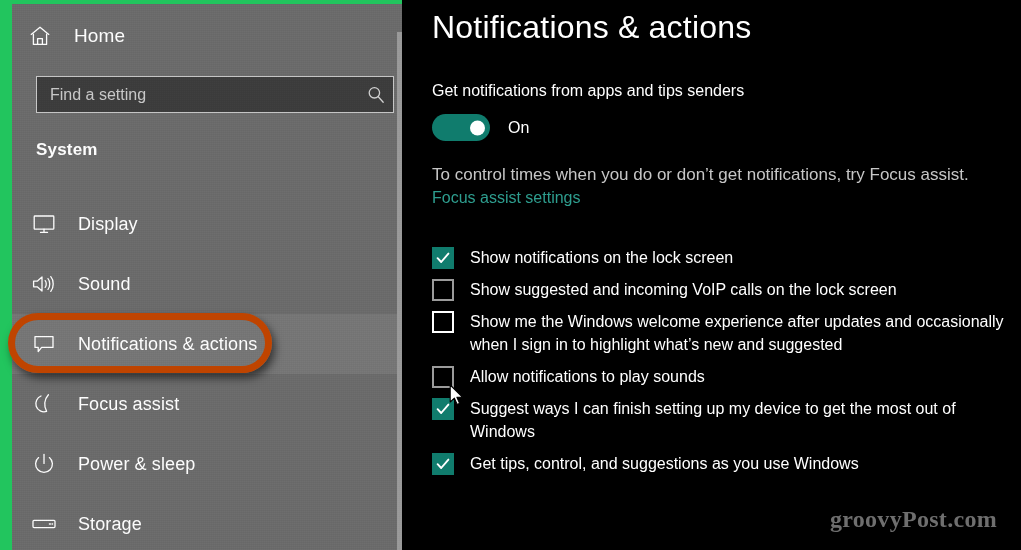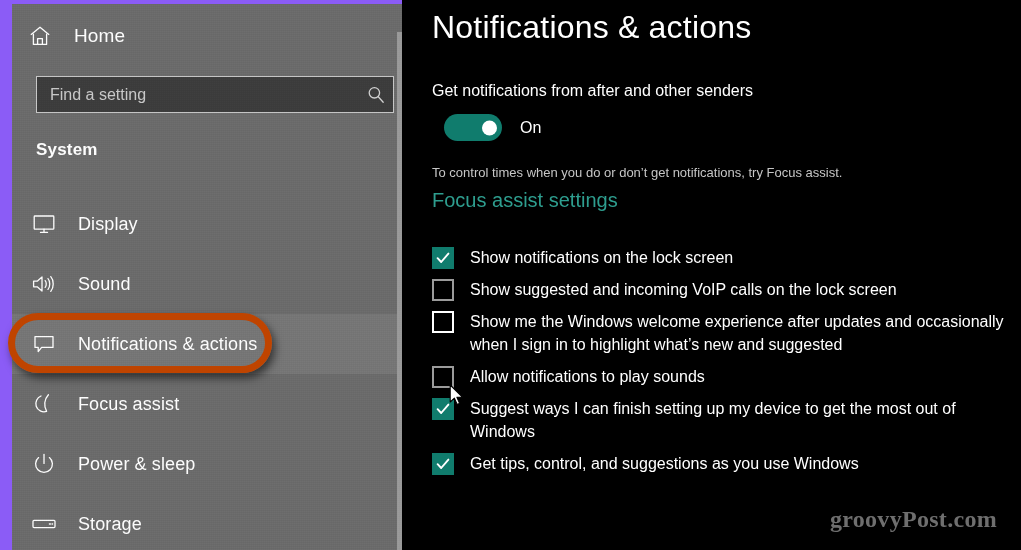--- a/index.html
+++ b/index.html
@@ -9,21 +9,21 @@
     height: 550px;
     background: #000000;
     overflow: hidden;
     font-family: "Liberation Sans", sans-serif;
   }
 
   #app {
     position: relative;
     width: 1021px;
     height: 550px;
-    background: #8b5cf6;
+    background: #22c55e;
   }
 
   
   #sidebar {
     position: absolute;
     left: 12px;
     top: 4px;
     width: 390px;
     height: 546px;
     background: #6a6a6a;
@@ -195,21 +195,21 @@
   .toggle-caption {
     position: absolute;
     left: 30px;
     top: 82px;
     color: #ffffff;
     font-size: 16px;
   }
 
   .toggle-row {
     position: absolute;
-    left: 42px;
+    left: 30px;
     top: 114px;
     display: flex;
     align-items: center;
   }
   .toggle {
     width: 58px;
     height: 27px;
     border-radius: 14px;
     background: #107c6d;
     position: relative;
@@ -231,29 +231,29 @@
     color: #ffffff;
     font-size: 16px;
   }
 
   .focus-desc {
     position: absolute;
     left: 30px;
     top: 164px;
     width: 580px;
     color: #c6c6c6;
-    font-size: 13px;
+    font-size: 17px;
     line-height: 1.35;
   }
   .focus-link {
     position: absolute;
     left: 30px;
     top: 189px;
     color: #2e9e8f;
-    font-size: 20px;
+    font-size: 16px;
     text-decoration: none;
     cursor: pointer;
   }
 
   
   #checklist {
     position: absolute;
     left: 30px;
     top: 246px;
     width: 585px;
@@ -413,21 +413,21 @@
     </div>
 
   </div>
 
   <div id="annotation"></div>
 
   <div id="main">
 
     <div class="page-title">Notifications &amp; actions</div>
 
-    <div class="toggle-caption">Get notifications from after and other senders</div>
+    <div class="toggle-caption">Get notifications from apps and tips senders</div>
 
     <div class="toggle-row">
       <div class="toggle">
         <div class="knob"></div>
       </div>
       <span class="toggle-state">On</span>
     </div>
 
     <div class="focus-desc">To control times when you do or don’t get notifications, try Focus assist.</div>
 

